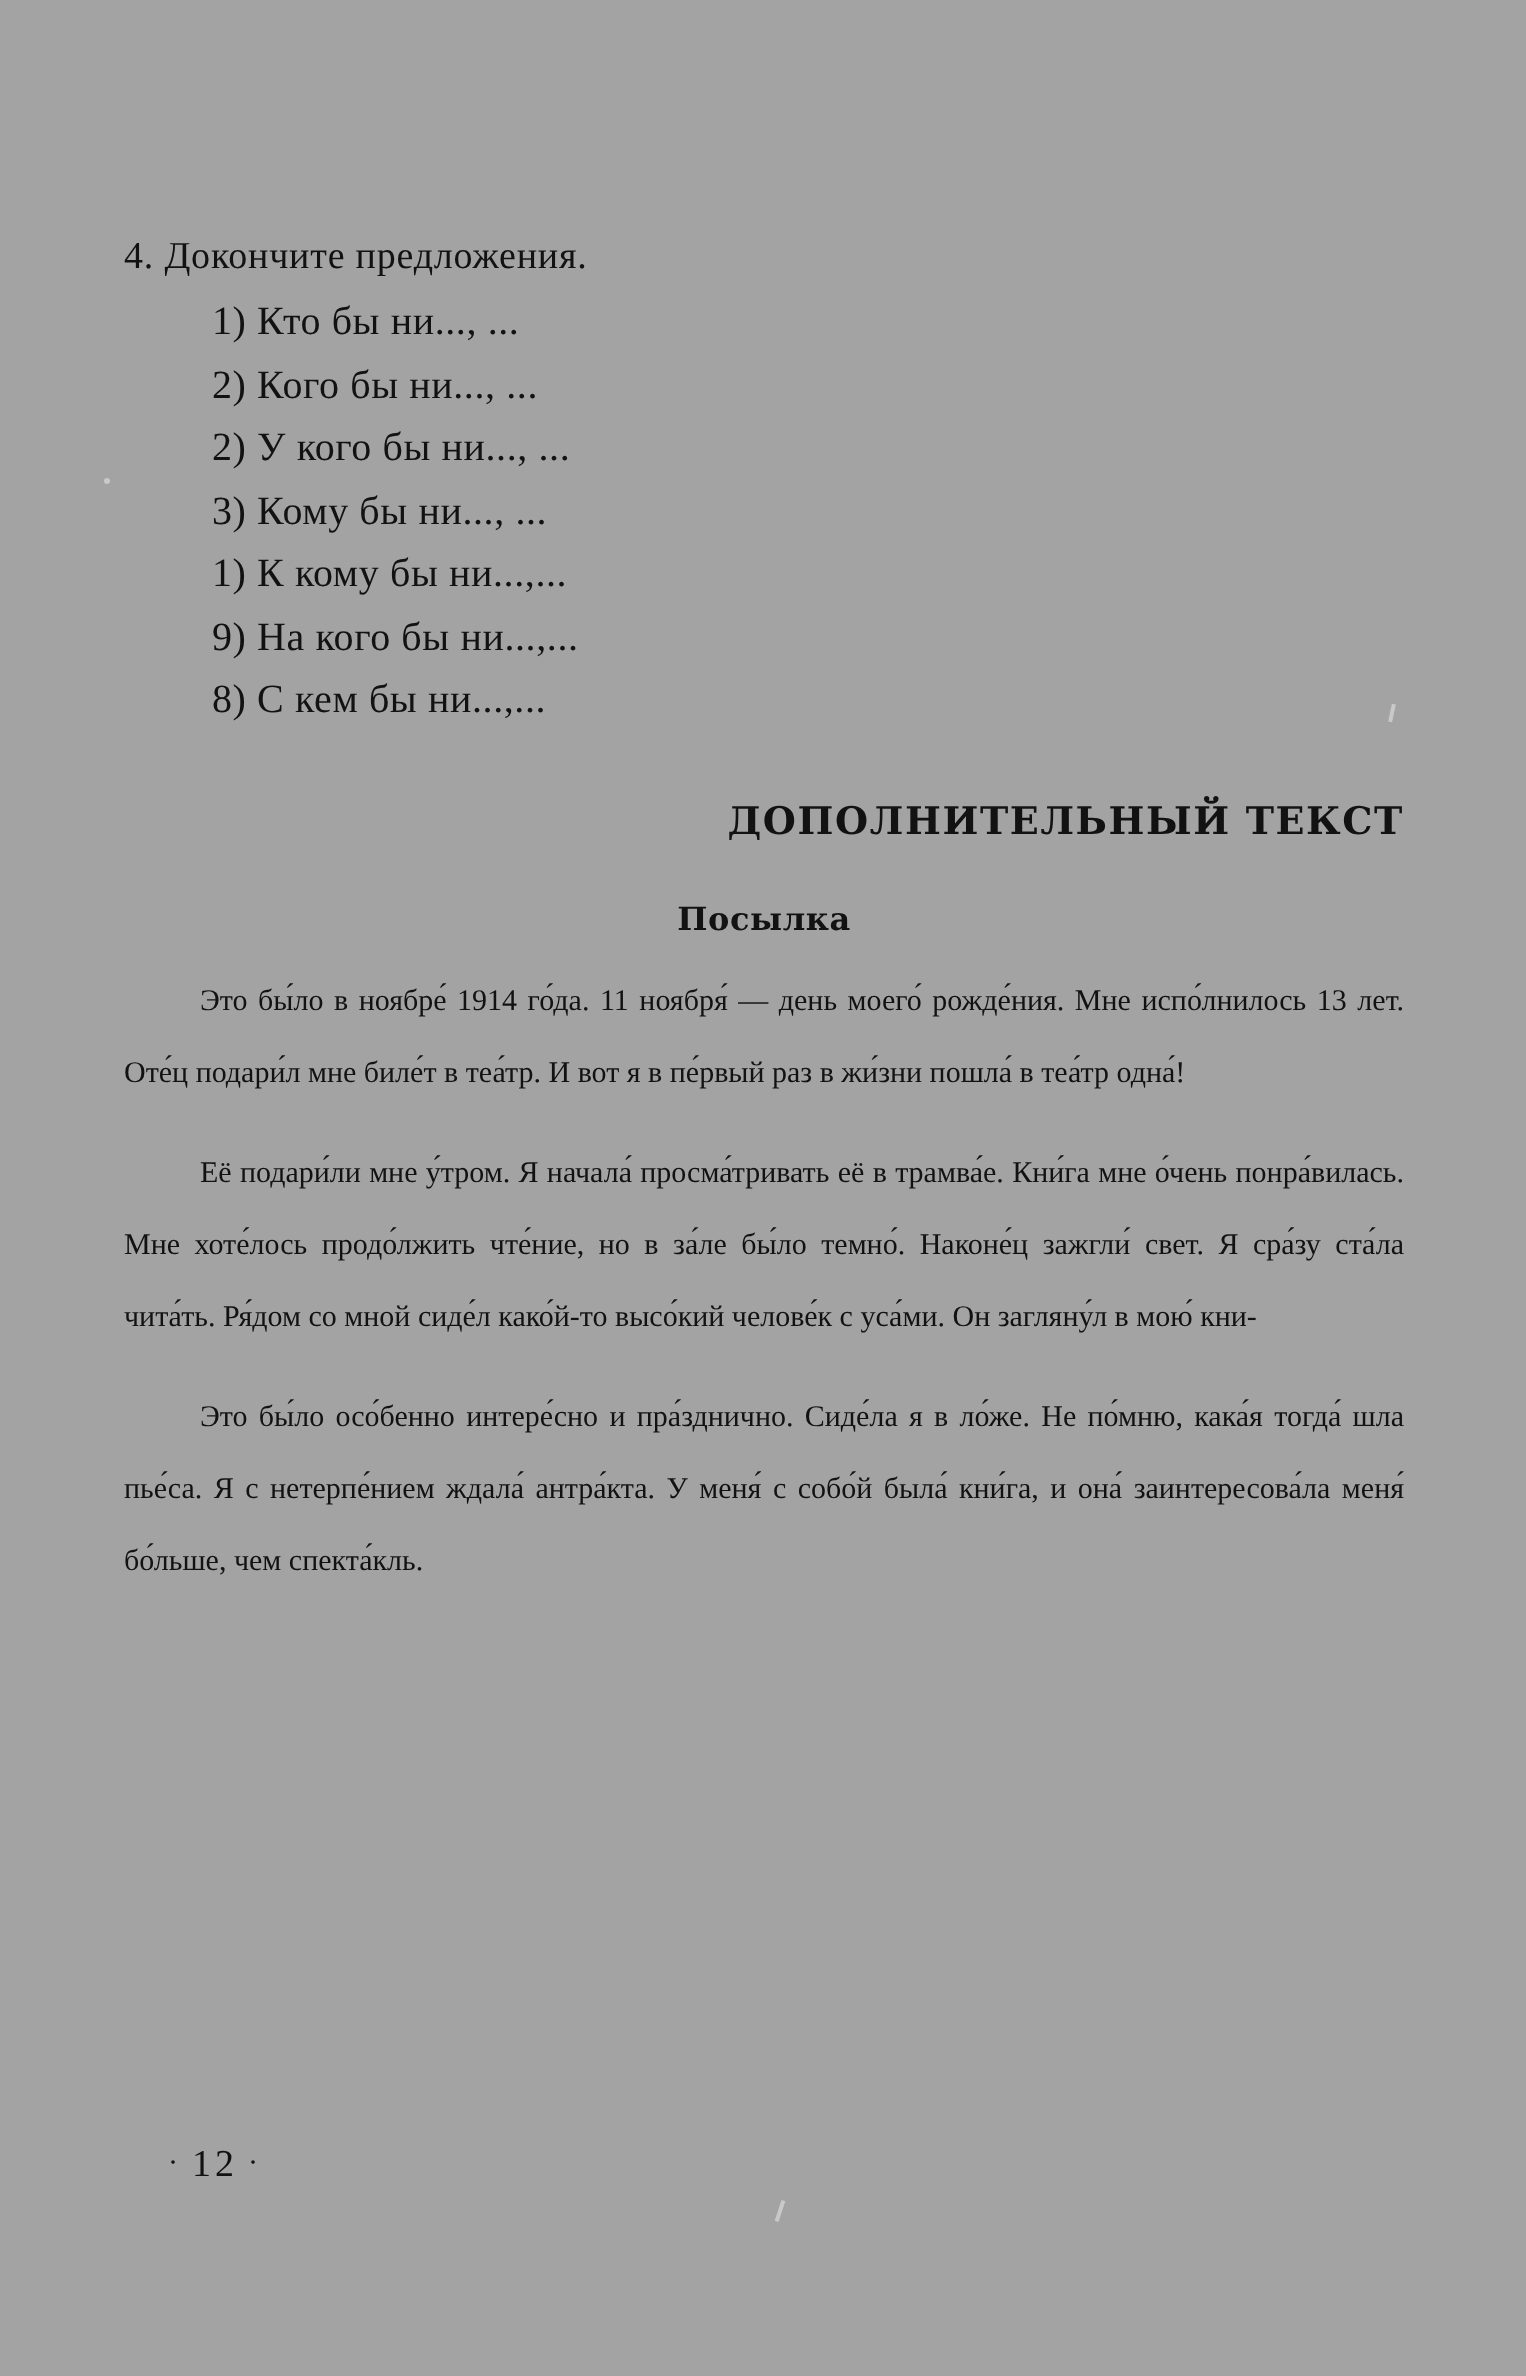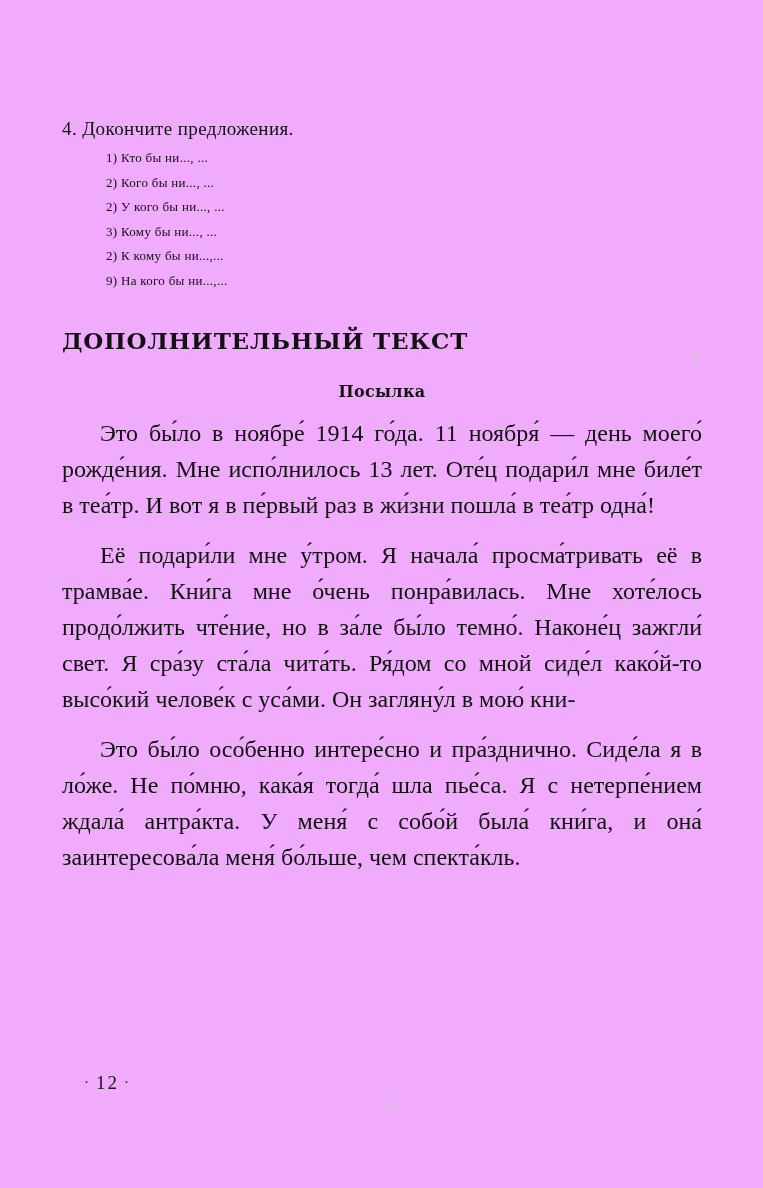--- a/index.html
+++ b/index.html
@@ -13,21 +13,21 @@
     position: relative;
     font-family: "Liberation Serif", "DejaVu Serif", serif;
     color: #121212;
     overflow: hidden;
   }
   .page {
     position: absolute;
     left: 0; top: 0;
     width: 763px;
     height: 1188px;
-    background: #f0abfc;
+    background: #a3a3a3;
   }
   .content {
     position: absolute;
     left: 62px;
     top: 118px;
     width: 640px;
   }
 
   
   .ex-heading {
@@ -37,50 +37,50 @@
     white-space: nowrap;
   }
 
   
   .ex-list {
     list-style: none;
     margin: 0;
     padding: 0;
   }
   .ex-item {
-    font-size: 13px;
+    font-size: 20px;
     letter-spacing: 0.3px;
     padding-left: 44px;
     margin-bottom: 8.5px;
     white-space: pre;
   }
 
   
   .section-title {
-    text-align: left;
-    font-size: 23px;
+    text-align: right;
+    font-size: 19px;
     font-weight: bold;
     letter-spacing: 0.8px;
     font-family: "DejaVu Serif", "Liberation Serif", serif;
     margin: 38px 0 0 0;
   }
 
   
   .story-title {
     text-align: center;
     font-size: 16px;
     font-weight: bold;
     font-family: "DejaVu Serif", "Liberation Serif", serif;
     margin: 28px 0 0 0;
     letter-spacing: 0.3px;
   }
 
   
   .para {
-    font-size: 24px;
+    font-size: 15px;
     line-height: 36px;
     text-align: justify;
     text-justify: inter-word;
     margin: 14px 0 0 0;
     text-indent: 38px;
     hyphens: manual;
   }
   .para:first-of-type {
     margin-top: 16px;
   }
@@ -122,22 +122,23 @@
 
   <div class="content">
 
     <p class="ex-heading">4. Докончите предложения.</p>
 
     <ul class="ex-list">
       <li class="ex-item">1) Кто бы ни..., ...</li>
       <li class="ex-item">2) Кого бы ни..., ...</li>
       <li class="ex-item">2) У кого бы ни..., ...</li>
       <li class="ex-item">3) Кому бы ни..., ...</li>
-      <li class="ex-item">2) К кому бы ни...,...</li>
+      <li class="ex-item">1) К кому бы ни...,...</li>
       <li class="ex-item">9) На кого бы ни...,...</li>
+      <li class="ex-item">8) С кем бы ни...,...</li>
     </ul>
 
     <h2 class="section-title">ДОПОЛНИТЕЛЬНЫЙ ТЕКСТ</h2>
 
     <h3 class="story-title">Посылка</h3>
 
     <p class="para">Это бы́ло в ноябре́ 1914 го́да. 11 ноября́ — день моего́ рожде́ния. Мне испо́лнилось 13 лет. Оте́ц подари́л мне биле́т в теа́тр. И вот я в пе́рвый раз в жи́зни пошла́ в теа́тр одна́!</p>
     <p class="para">Её подари́ли мне у́тром. Я начала́ просма́тривать её в трамва́е. Кни́га мне о́чень понра́вилась. Мне хоте́лось продо́лжить чте́ние, но в за́ле бы́ло темно́. Наконе́ц зажгли́ свет. Я сра́зу ста́ла чита́ть. Ря́дом со мной сиде́л како́й-то высо́кий челове́к с уса́ми. Он загляну́л в мою́ кни-</p>
     <p class="para">Это бы́ло осо́бенно интере́сно и пра́зднично. Сиде́ла я в ло́же. Не по́мню, кака́я тогда́ шла пье́са. Я с нетерпе́нием ждала́ антра́кта. У меня́ с собо́й была́ кни́га, и она́ заинтересова́ла меня́ бо́льше, чем спекта́кль.</p>
 

